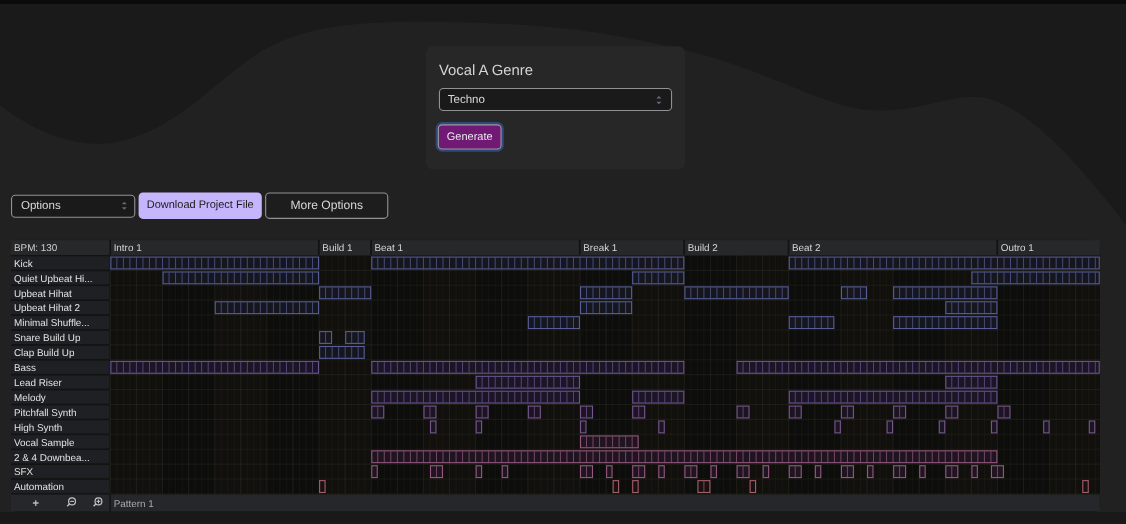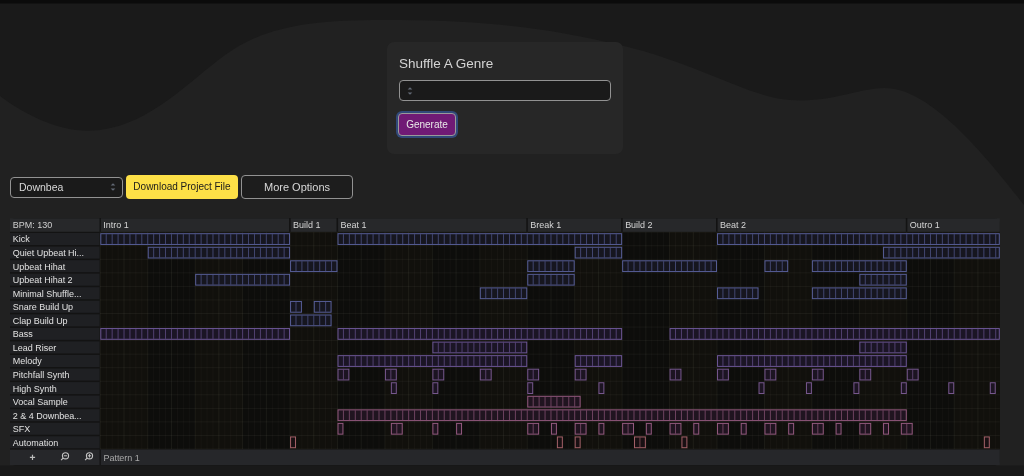--- a/index.html
+++ b/index.html
@@ -9,38 +9,39 @@
 .sel .tx { flex:1; }
 </style></head>
 <body>
 <svg style="position:absolute;left:0;top:0" width="1024" height="476" viewBox="0 0 1024 476">
 <rect width="1024" height="476" fill="#212121"></rect>
 <path d="M0,0 H1024 V205 C980,148 928,88 885,88 C858,88 832,103 790,100 C748,97 700,64 620,45 C556,30 500,21 400,20 C318,19 268,24 225,55 C188,82 152,123 100,130 C62,135 24,114 0,96 Z" fill="#1a1a1a"></path>
 <rect x="0" y="0" width="1024" height="3.5" fill="#0b0b0b"></rect>
 <rect x="0" y="465.5" width="1024" height="10.5" fill="#191919"></rect>
 </svg>
 <div class="abs" style="left:387px;top:42px;width:236px;height:112px;background:#272727;border-radius:7px;"></div>
-<div class="abs" style="left:399px;top:56px;font-size:13.5px;color:#d4d4d4;">Shuffle A Genre</div>
+<div class="abs" style="left:399px;top:56px;font-size:13.5px;color:#d4d4d4;">Vocal A Genre</div>
 <div class="abs sel" style="left:399px;top:80px;width:212px;height:21px;padding:0 8px 0 7px;font-size:10.5px;">
+  <span class="tx">Techno</span>
     <svg width="6" height="8" viewBox="0 0 6 8">
       <path d="M3 0.3 L5.3 2.6 H0.7 Z" fill="#636a76"></path>
       <path d="M3 7.7 L0.7 5.4 H5.3 Z" fill="#636a76"></path>
     </svg>
   </div>
 <div class="abs" style="left:398px;top:112.5px;width:58px;height:23px;background:#701a75;
   border:1px solid #9a9a9a;border-radius:4px;box-shadow:0 0 0 2px #31497a;color:#e8e8e8;
   font-size:10px;display:flex;align-items:center;justify-content:center;">Generate</div>
 <div class="abs sel" style="left:10px;top:177px;width:113px;height:20.5px;padding:0 6px 0 8px;font-size:10.5px;">
-  <span class="tx">Downbea</span>
+  <span class="tx">Options</span>
     <svg width="6" height="8" viewBox="0 0 6 8">
       <path d="M3 0.3 L5.3 2.6 H0.7 Z" fill="#636a76"></path>
       <path d="M3 7.7 L0.7 5.4 H5.3 Z" fill="#636a76"></path>
     </svg>
   </div>
-<div class="abs" style="left:126px;top:175px;width:112px;height:23.5px;background:#fde047;
+<div class="abs" style="left:126px;top:175px;width:112px;height:23.5px;background:#c4b5fd;
   border-radius:4px;color:#1b1b1b;font-size:10px;display:flex;align-items:center;justify-content:center;">Download Project File</div>
 <div class="abs" style="left:241px;top:175px;width:112px;height:23.5px;background:#1d1d1d;
   border:1px solid #929292;border-radius:4px;color:#d8d8d8;font-size:11px;display:flex;align-items:center;justify-content:center;">More Options</div>
 <svg style="position:absolute;left:10.0px;top:218.0px" width="989.8" height="247.5" viewBox="0 0 989.8 247.5">
     <rect x="0" y="0" width="989.8" height="247.5" rx="5" fill="#131313"></rect>
     <rect x="90.0" y="14.2" width="899.8" height="216.8" fill="#0d0d0b"></rect>
     <rect x="90.30" y="14.2" width="47.44" height="216.8" fill="rgba(95,85,45,0.05)"></rect>
     <rect x="185.18" y="14.2" width="47.44" height="216.8" fill="rgba(95,85,45,0.05)"></rect>
     <rect x="280.06" y="14.2" width="47.44" height="216.8" fill="rgba(95,85,45,0.05)"></rect>
     <rect x="374.94" y="14.2" width="47.44" height="216.8" fill="rgba(95,85,45,0.05)"></rect>

